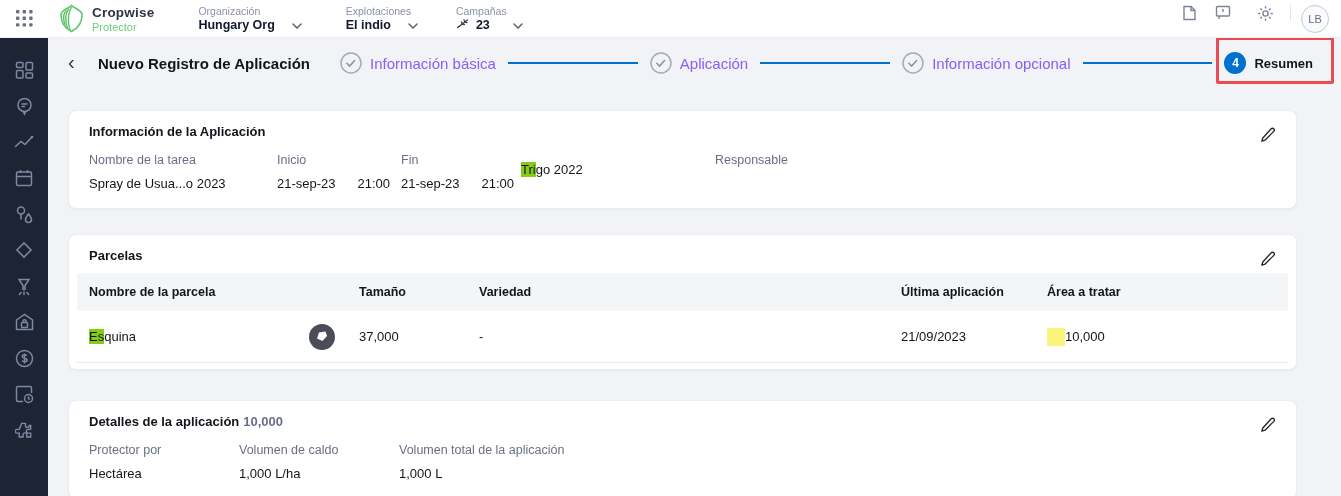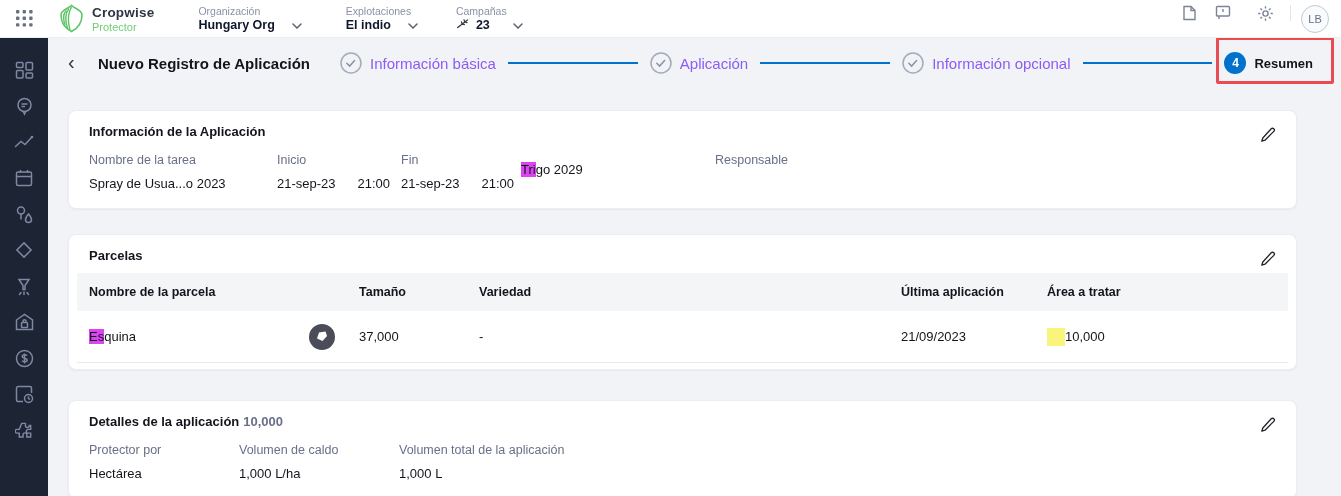--- a/index.html
+++ b/index.html
@@ -43,21 +43,21 @@
   .content { padding:22px 44px 0 20px; }
   .card { position:relative; background:#fff; border:1px solid #ebedf1; border-radius:8px; box-shadow:0 1px 2px rgba(25,35,60,.05); padding:13px 20px 17px; margin-bottom:25px; }
   .card-title { font-size:13px; font-weight:bold; color:#14151c; }
   .card-title .suffix { color:#696f88; margin-left:4px; }
   .edit-btn { position:absolute; top:12px; right:16px; width:24px; height:24px; display:flex; align-items:center; justify-content:center; cursor:pointer; }
 
   .fields { display:flex; margin-top:14px; }
   .field .f-label { font-size:12.5px; color:#696f88; }
   .field .f-value { font-size:13px; color:#14151c; margin-top:9px; }
   .f-time { margin-left:22px; }
-  .hl { background:#d946ef; }
+  .hl { background:#84cc16; }
 
   
   .c1-0{width:188px;} .c1-1{width:124px;} .c1-2{width:120px;} .c1-3{width:194px;} .c1-4{flex:1;}
 
   
   .table { margin:10px -12px 0; }
   .t-head { display:flex; align-items:center; background:#f4f5f7; height:38px; border-radius:2px; }
   .t-row { display:flex; align-items:center; height:52px; border-bottom:1px solid #e9ebef; }
   .t-cell { font-size:13px; color:#14151c; padding-left:12px; }
   .t-head .t-cell { font-size:12.5px; font-weight:bold; }
@@ -293,21 +293,21 @@
         </div>
         <div class="field c1-1">
           <div class="f-label">Inicio</div>
           <div class="f-value"><span>21-sep-23</span><span class="f-time">21:00</span></div>
         </div>
         <div class="field c1-2">
           <div class="f-label">Fin</div>
           <div class="f-value"><span>21-sep-23</span><span class="f-time">21:00</span></div>
         </div>
         <div class="field c1-3">
-          <div class="f-value"><span class="hl">Tri</span><span>go 2029</span></div>
+          <div class="f-value"><span class="hl">Tri</span><span>go 2022</span></div>
         </div>
         <div class="field c1-4">
           <div class="f-label">Responsable</div>
         </div>
       </div>
     </div>
 
     <div class="card" style="padding-bottom:6px; margin-bottom:30px;">
       <div class="card-title">Parcelas</div>
       <div class="edit-btn">

